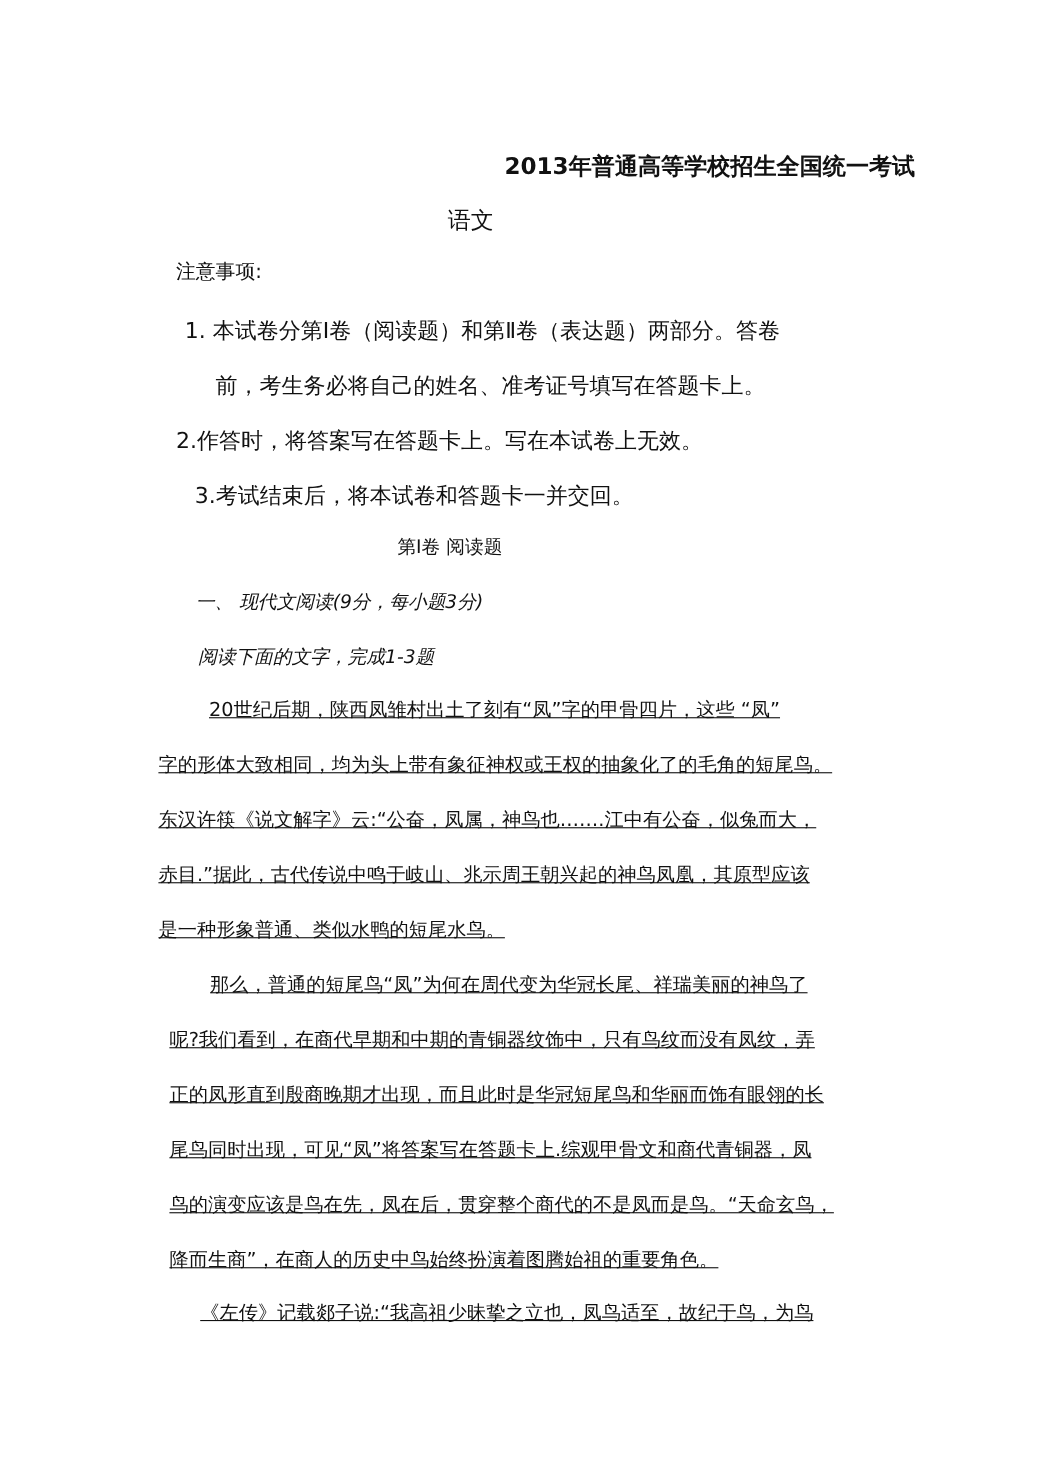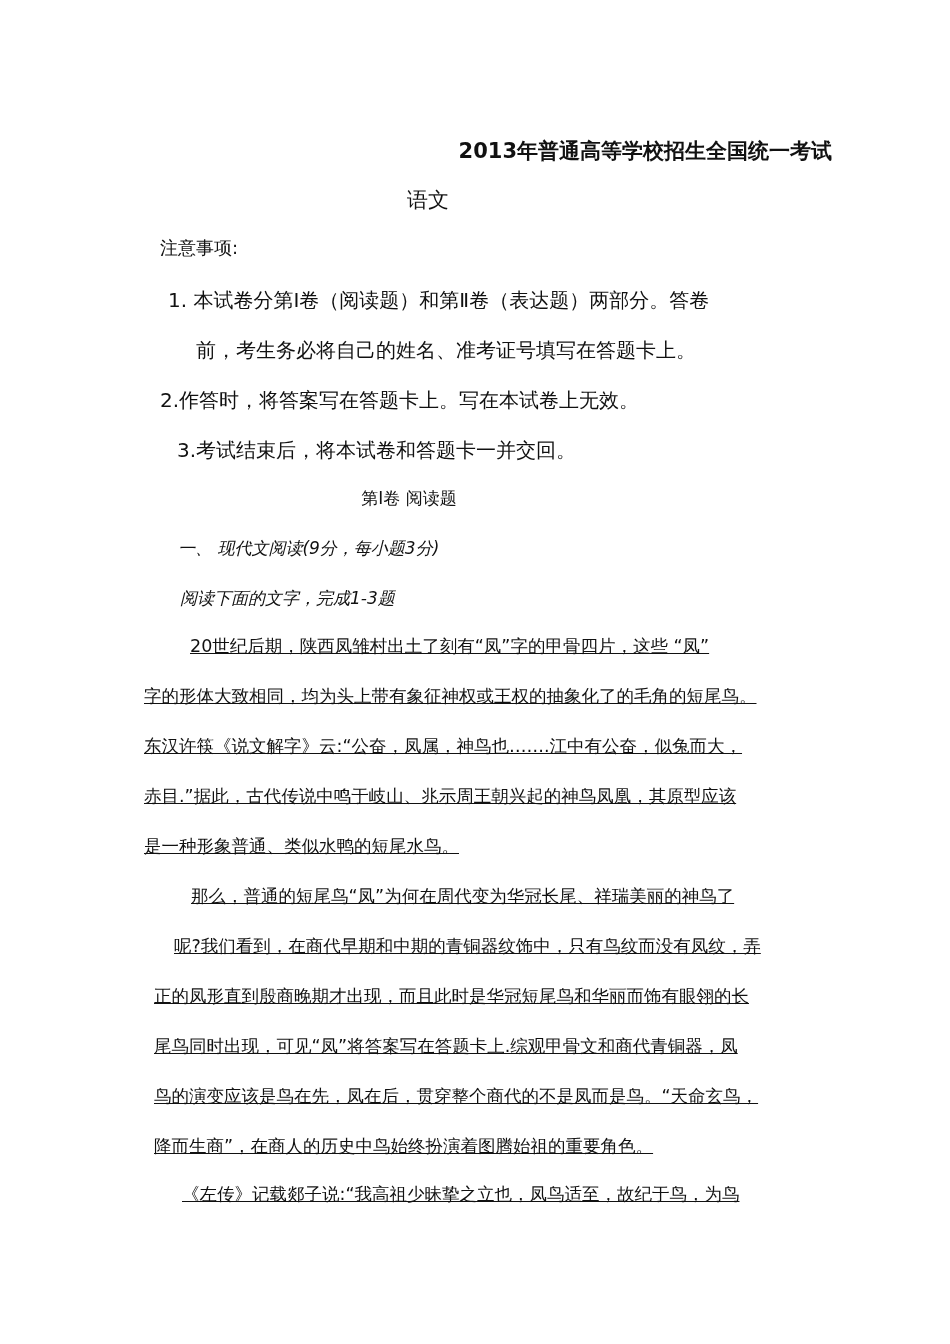--- a/index.html
+++ b/index.html
@@ -79,21 +79,21 @@
   <div>
     <div class="line body" style="top:638px; left:190px;">20世纪后期，陕西凤雏村出土了刻有“凤”字的甲骨四片，这些 “凤”</div>
     <div class="line body" style="top:688px; left:144px;">字的形体大致相同，均为头上带有象征神权或王权的抽象化了的毛角的短尾鸟。</div>
     <div class="line body" style="top:738px; left:144px;">东汉许筷《说文解字》云:“公奋，凤属，神鸟也…….江中有公奋，似兔而大，</div>
     <div class="line body" style="top:788px; left:144px;">赤目.”据此，古代传说中鸣于岐山、兆示周王朝兴起的神鸟凤凰，其原型应该</div>
     <div class="line body" style="top:838px; left:144px;">是一种形象普通、类似水鸭的短尾水鸟。</div>
   </div>
 
   <div>
     <div class="line body" style="top:888px; left:191px;">那么，普通的短尾鸟“凤”为何在周代变为华冠长尾、祥瑞美丽的神鸟了</div>
-    <div class="line body" style="top:938px; left:154px;margin-left:20px;">呢?我们看到，在商代早期和中期的青铜器纹饰中，只有鸟纹而没有凤纹，弄</div>
+    <div class="line body" style="top:938px; left:154px;">呢?我们看到，在商代早期和中期的青铜器纹饰中，只有鸟纹而没有凤纹，弄</div>
     <div class="line body" style="top:988px; left:154px;">正的凤形直到殷商晚期才出现，而且此时是华冠短尾鸟和华丽而饰有眼翎的长</div>
     <div class="line body" style="top:1038px; left:154px;">尾鸟同时出现，可见“凤”将答案写在答题卡上.综观甲骨文和商代青铜器，凤</div>
     <div class="line body" style="top:1088px; left:154px;text-align:center;">鸟的演变应该是鸟在先，凤在后，贯穿整个商代的不是凤而是鸟。“天命玄鸟，</div>
     <div class="line body" style="top:1138px; left:154px;">降而生商”，在商人的历史中鸟始终扮演着图腾始祖的重要角色。</div>
   </div>
 
   <div>
     <div class="line body" style="top:1186px; left:182px;">《左传》记载郯子说:“我高祖少昧挚之立也，凤鸟适至，故纪于鸟，为鸟</div>
   </div>
 

